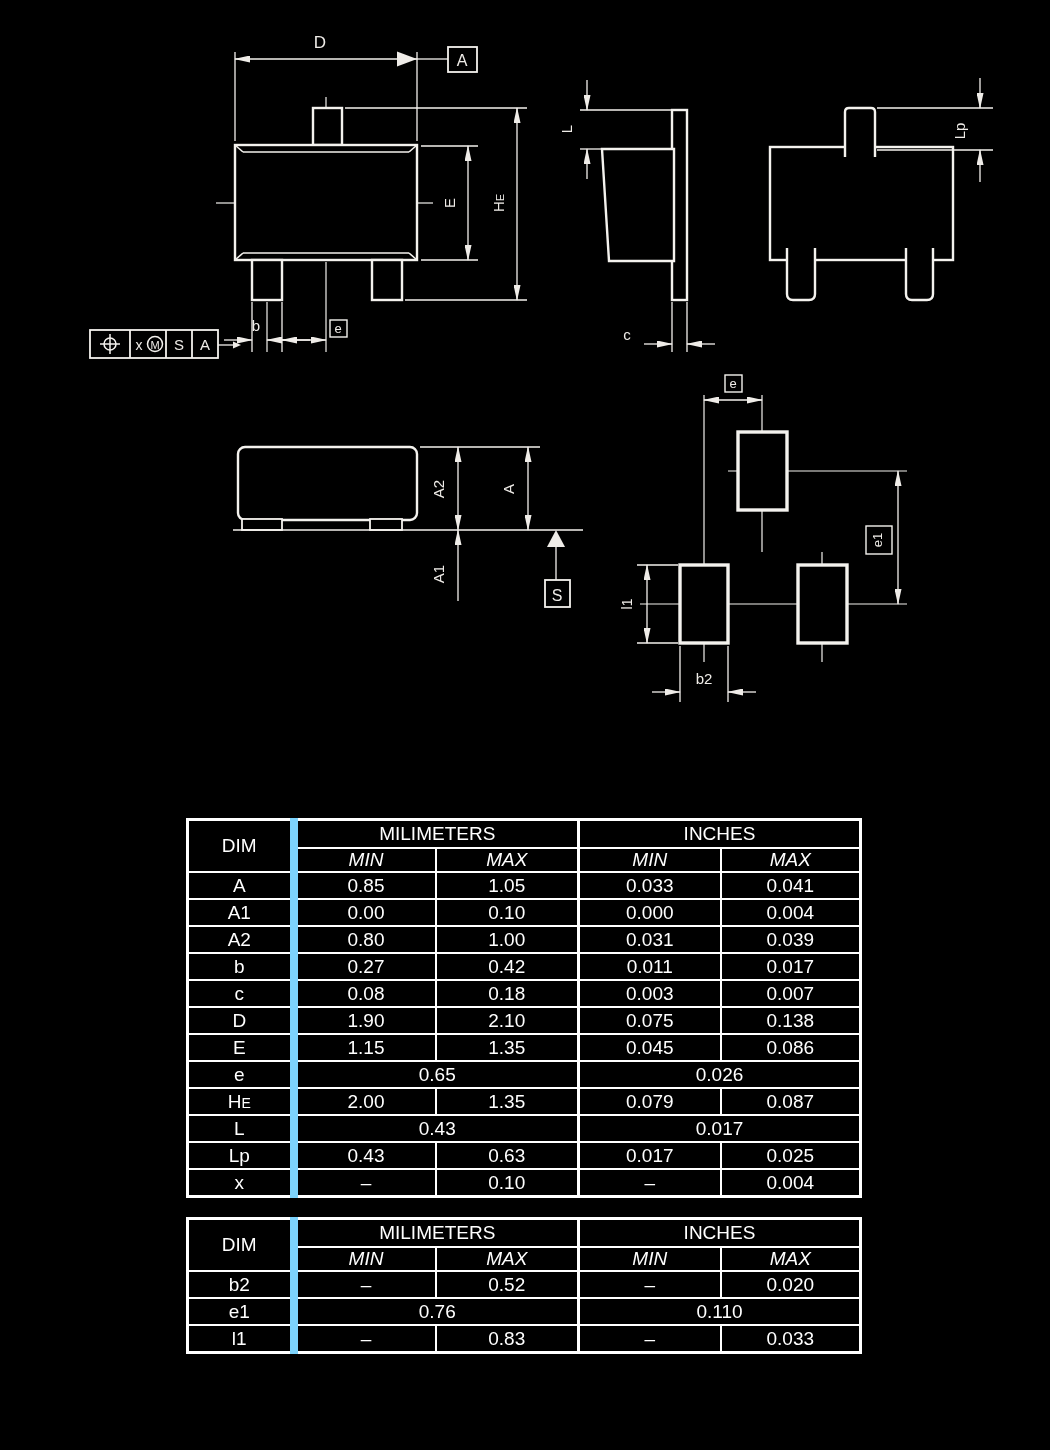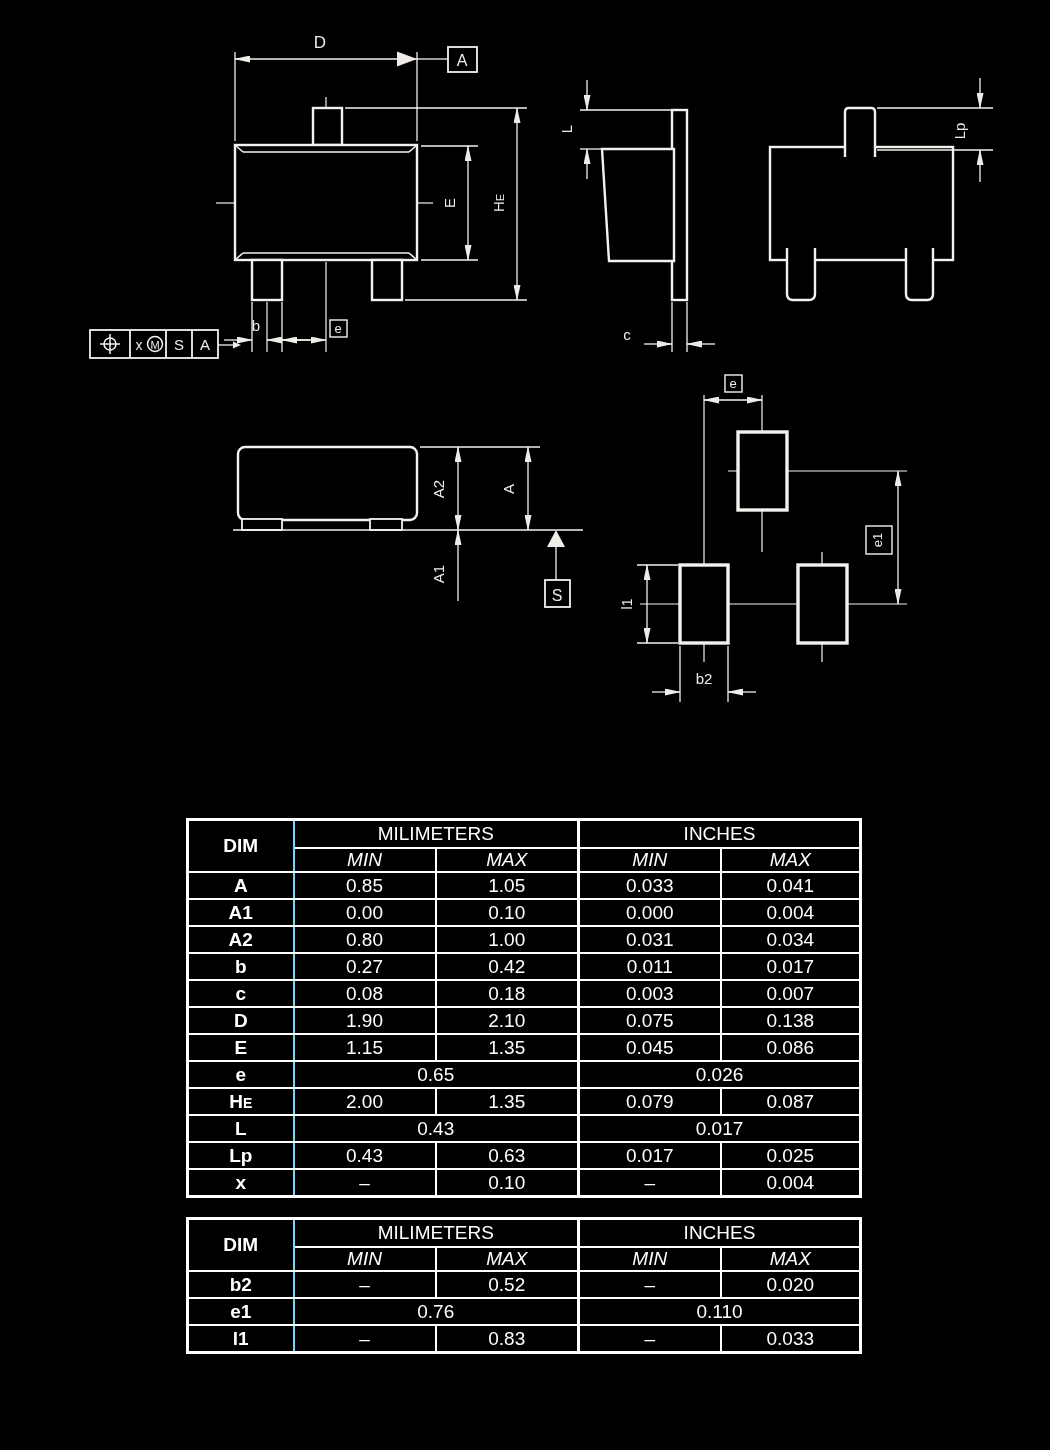--- a/index.html
+++ b/index.html
@@ -7,21 +7,21 @@
           font-family:"Liberation Sans",sans-serif;}
   #drawing{position:absolute;left:0;top:0;}
   svg text{fill:#efece8;font-family:"Liberation Sans",sans-serif;}
   .dimtable{position:absolute;border-collapse:collapse;table-layout:fixed;background:#000;
             color:#fff;font:19px "Liberation Sans",sans-serif;text-align:center;
             border:3px solid #fff;}
   .dimtable td{border:2px solid #fff;padding:0;height:25px;overflow:hidden;}
   .dimtable .hrow td{height:26px;}
   .dimtable .h2row td{height:21px;font-style:italic;}
   .dimtable td.thickl{border-left:3px solid #fff;margin-left:36px;}
-  .dimtable td.dimcol{border-right:2px solid #7dd3fc;font-weight:bold;}
+  .dimtable td.dimcol{border-right:8px solid #7dd3fc;}
   .subcap{font-size:14px;}
 </style>
 </head>
 <body>
 
 <div id="canvas">
 
 <svg id="drawing" width="1050" height="790" viewBox="0 0 1050 790">
   <defs>
     <marker id="arr" orient="auto-start-reverse" markerUnits="userSpaceOnUse" markerWidth="16" markerHeight="7" refX="15" refY="3.5" viewBox="0 0 16 7">
@@ -254,21 +254,21 @@
     <td>0.00</td>
     <td>0.10</td>
     <td class="thickl">0.000</td>
     <td>0.004</td>
   </tr>
   <tr>
     <td class="dimcol">A2</td>
     <td>0.80</td>
     <td>1.00</td>
     <td class="thickl">0.031</td>
-    <td>0.034</td>
+    <td>0.039</td>
   </tr>
   <tr>
     <td class="dimcol">b</td>
     <td>0.27</td>
     <td>0.42</td>
     <td class="thickl">0.011</td>
     <td>0.017</td>
   </tr>
   <tr>
     <td class="dimcol">c</td>

